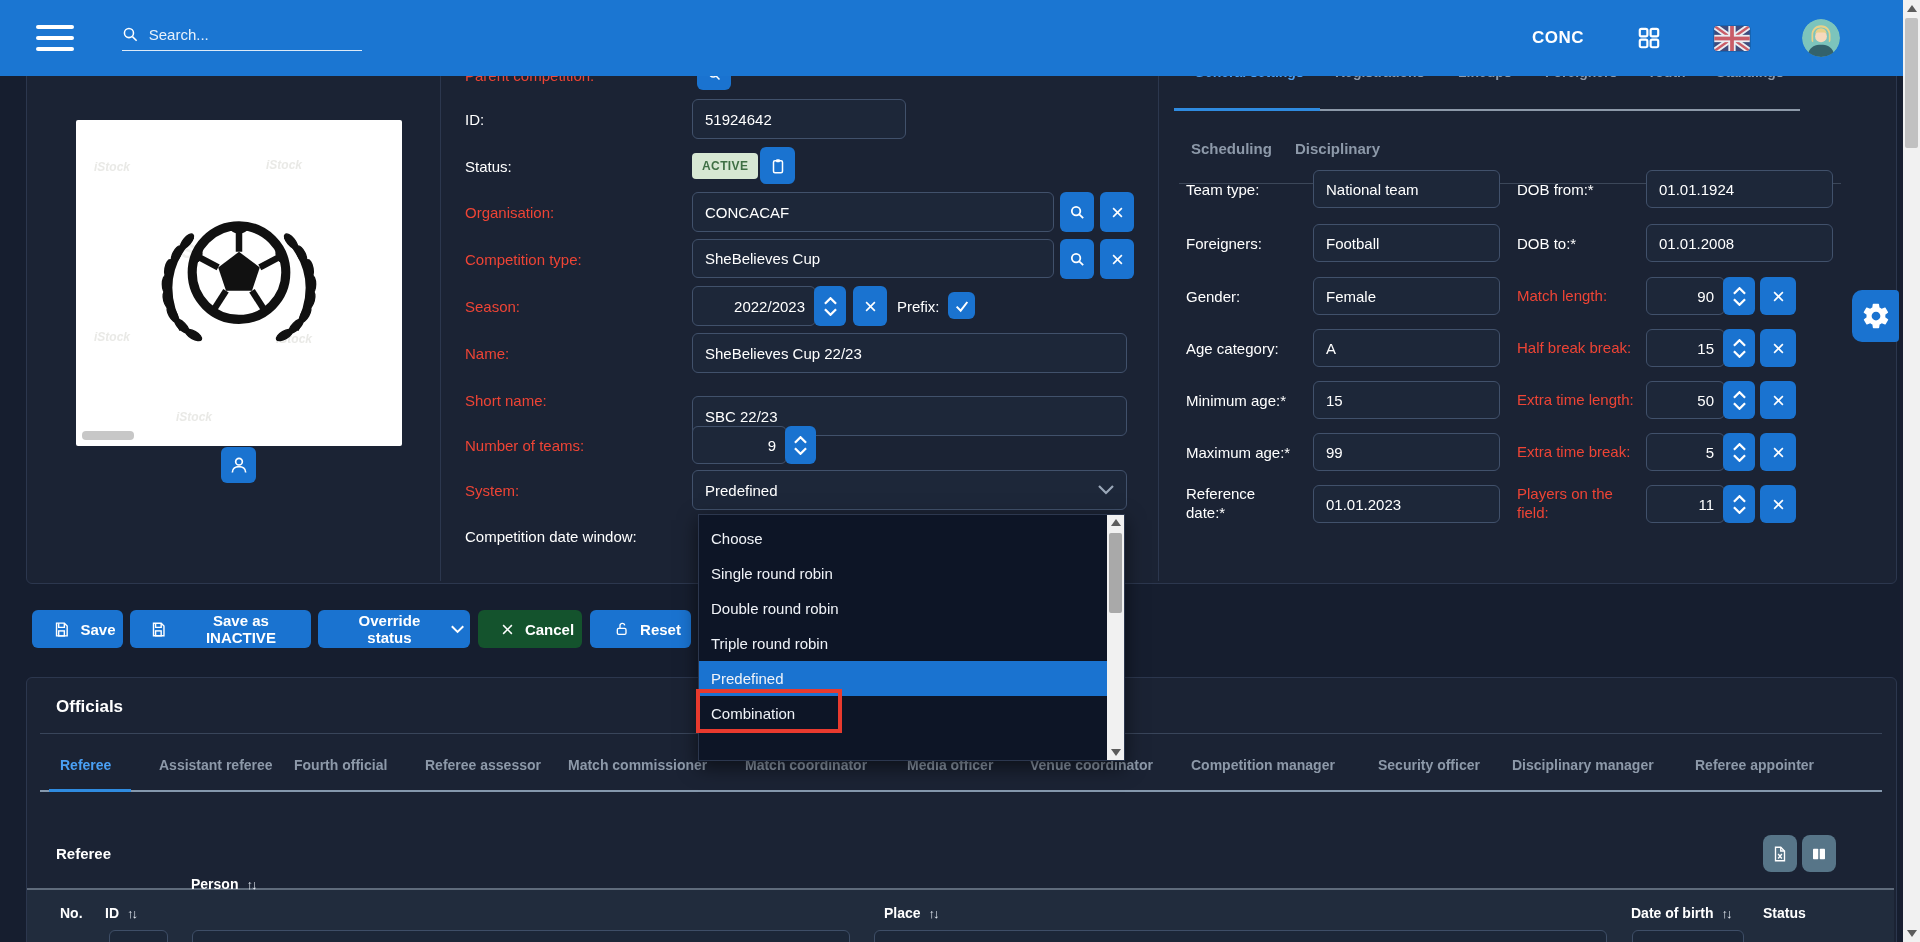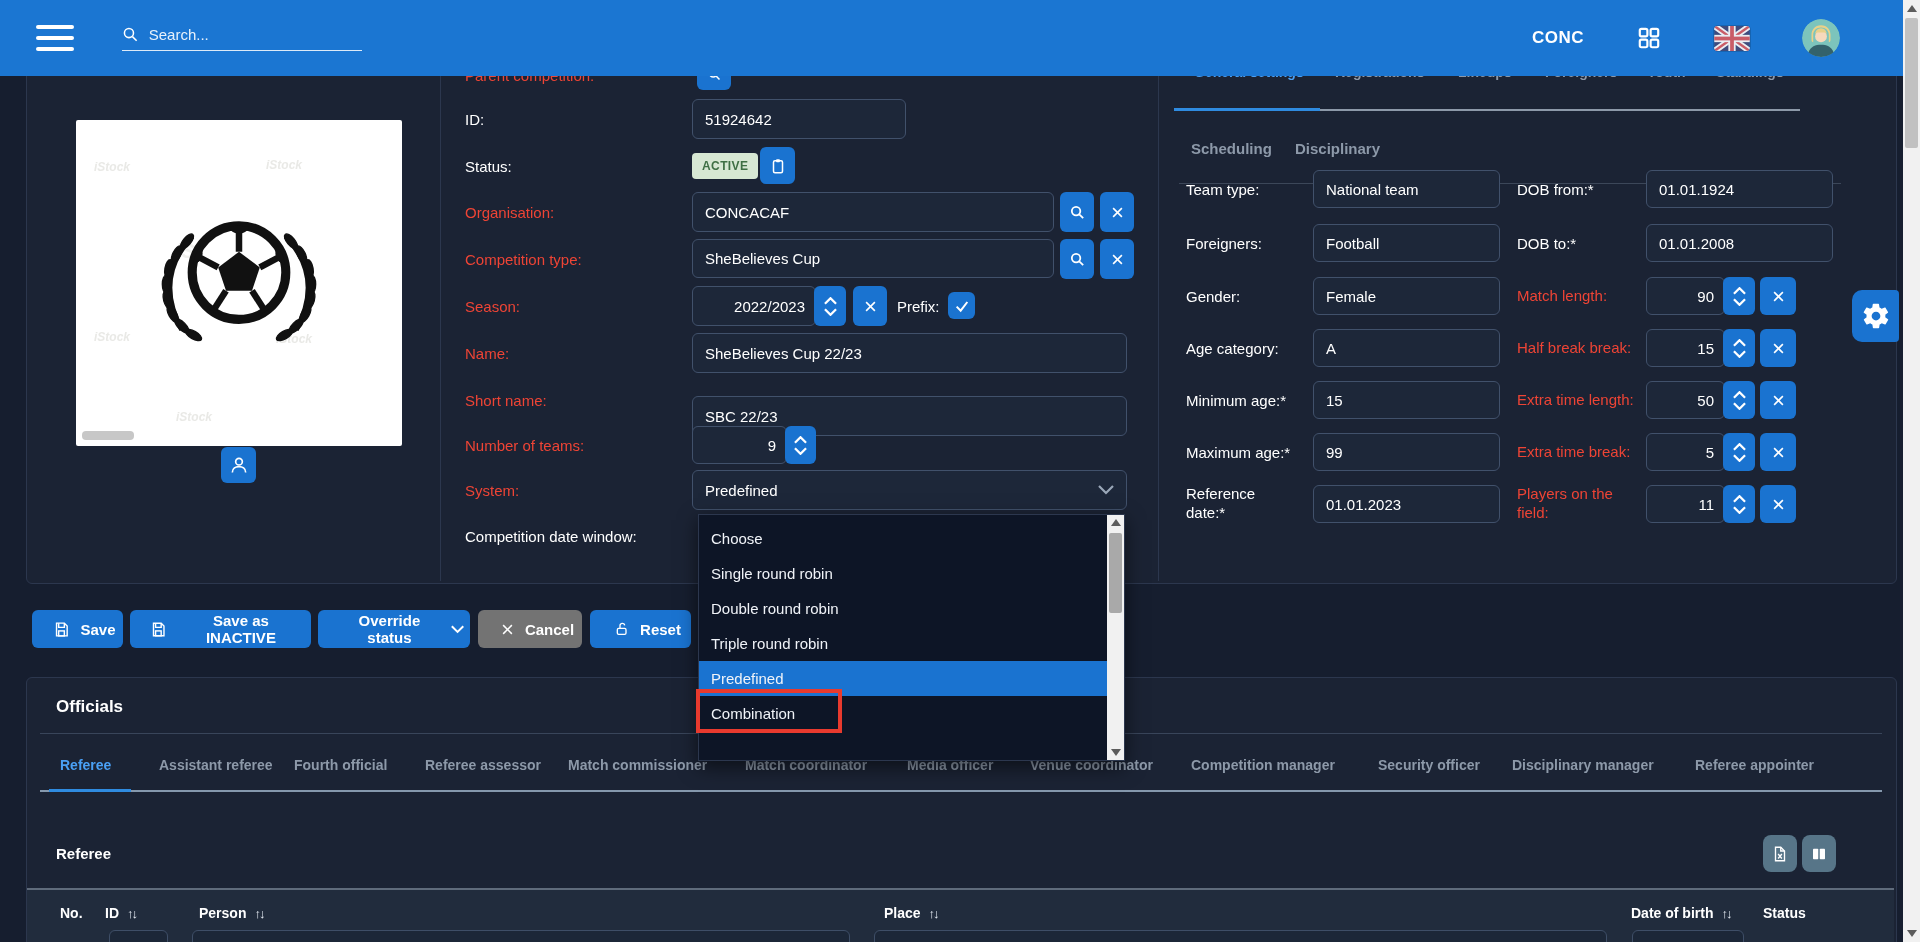--- a/index.html
+++ b/index.html
@@ -363,21 +363,21 @@
         <rect x="8" y="14" width="8" height="7"></rect>
       </svg>
     <span>Save as INACTIVE</span>
   </button>
   <button class="action-btn btn-blue abs" style="left:318px;top:610px;width:152px;height:38px;">
     <span>Override status</span>
     <svg width="14" height="9" viewBox="0 0 16 10" fill="none" stroke="#fff" stroke-width="2.4">
         <polyline points="1,1 8,8 15,1"></polyline>
       </svg>
   </button>
-  <button class="action-btn abs" style="left:478px;top:610px;width:104px;height:38px;background:#737373;">
+  <button class="action-btn abs" style="left:478px;top:610px;width:104px;height:38px;background:#14532d;">
     <svg width="15" height="15" viewBox="0 0 24 24" fill="none" stroke="#fff" stroke-width="2.4">
         <line x1="5" y1="5" x2="19" y2="19"></line>
         <line x1="19" y1="5" x2="5" y2="19"></line>
       </svg>
     <span>Cancel</span>
   </button>
   <button class="action-btn btn-blue abs" style="left:590px;top:610px;width:101px;height:38px;">
     <svg width="16" height="16" viewBox="0 0 24 24" fill="none" stroke="#fff" stroke-width="2">
         <rect x="5" y="11" width="13" height="9" rx="2"></rect>
         <path d="M9,11 V7.5 a3.5,3.5 0 0 1 7,-1"></path>
@@ -421,21 +421,21 @@
 
   <div class="abs" style="left:27px;top:888px;width:1867px;height:2px;background:#5f6b7b;"></div>
   <div class="abs" style="left:27px;top:890px;width:1867px;height:52px;background:#212c3d;"></div>
   <div class="th abs" style="left:60px;top:905px;">
       <span>No.</span>
     </div>
   <div class="th abs" style="left:105px;top:905px;">
       <span>ID</span>
       <span class="sort">↑↓</span>
     </div>
-  <div class="th abs" style="left:191px;top:905px;margin-left:8px;">
+  <div class="th abs" style="left:191px;top:876px;">
       <span>Person</span>
       <span class="sort">↑↓</span>
     </div>
   <div class="th abs" style="left:884px;top:905px;">
       <span>Place</span>
       <span class="sort">↑↓</span>
     </div>
   <div class="th abs" style="left:1631px;top:905px;">
       <span>Date of birth</span>
       <span class="sort">↑↓</span>

